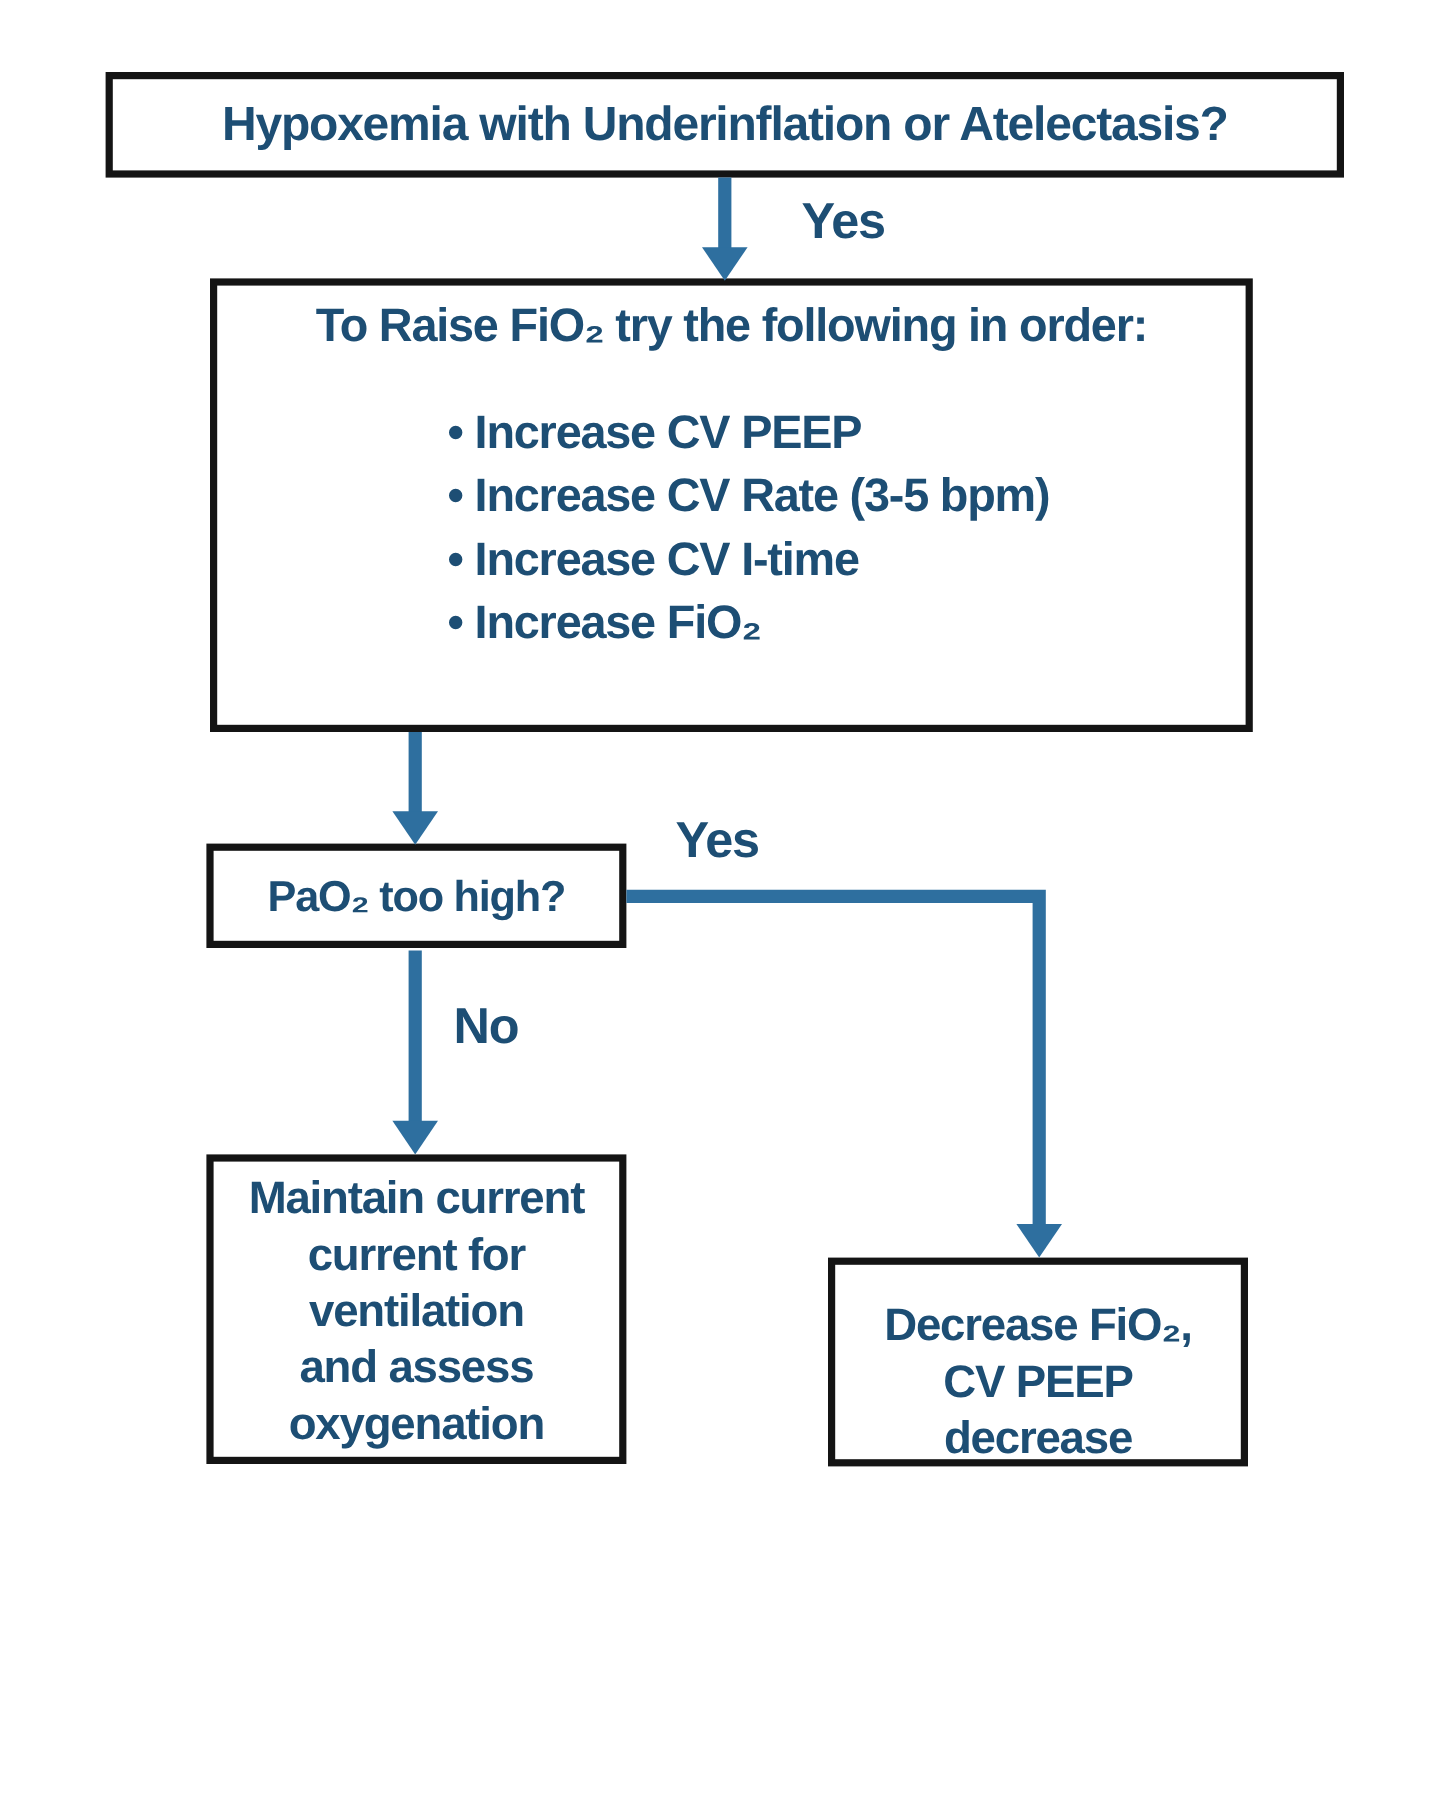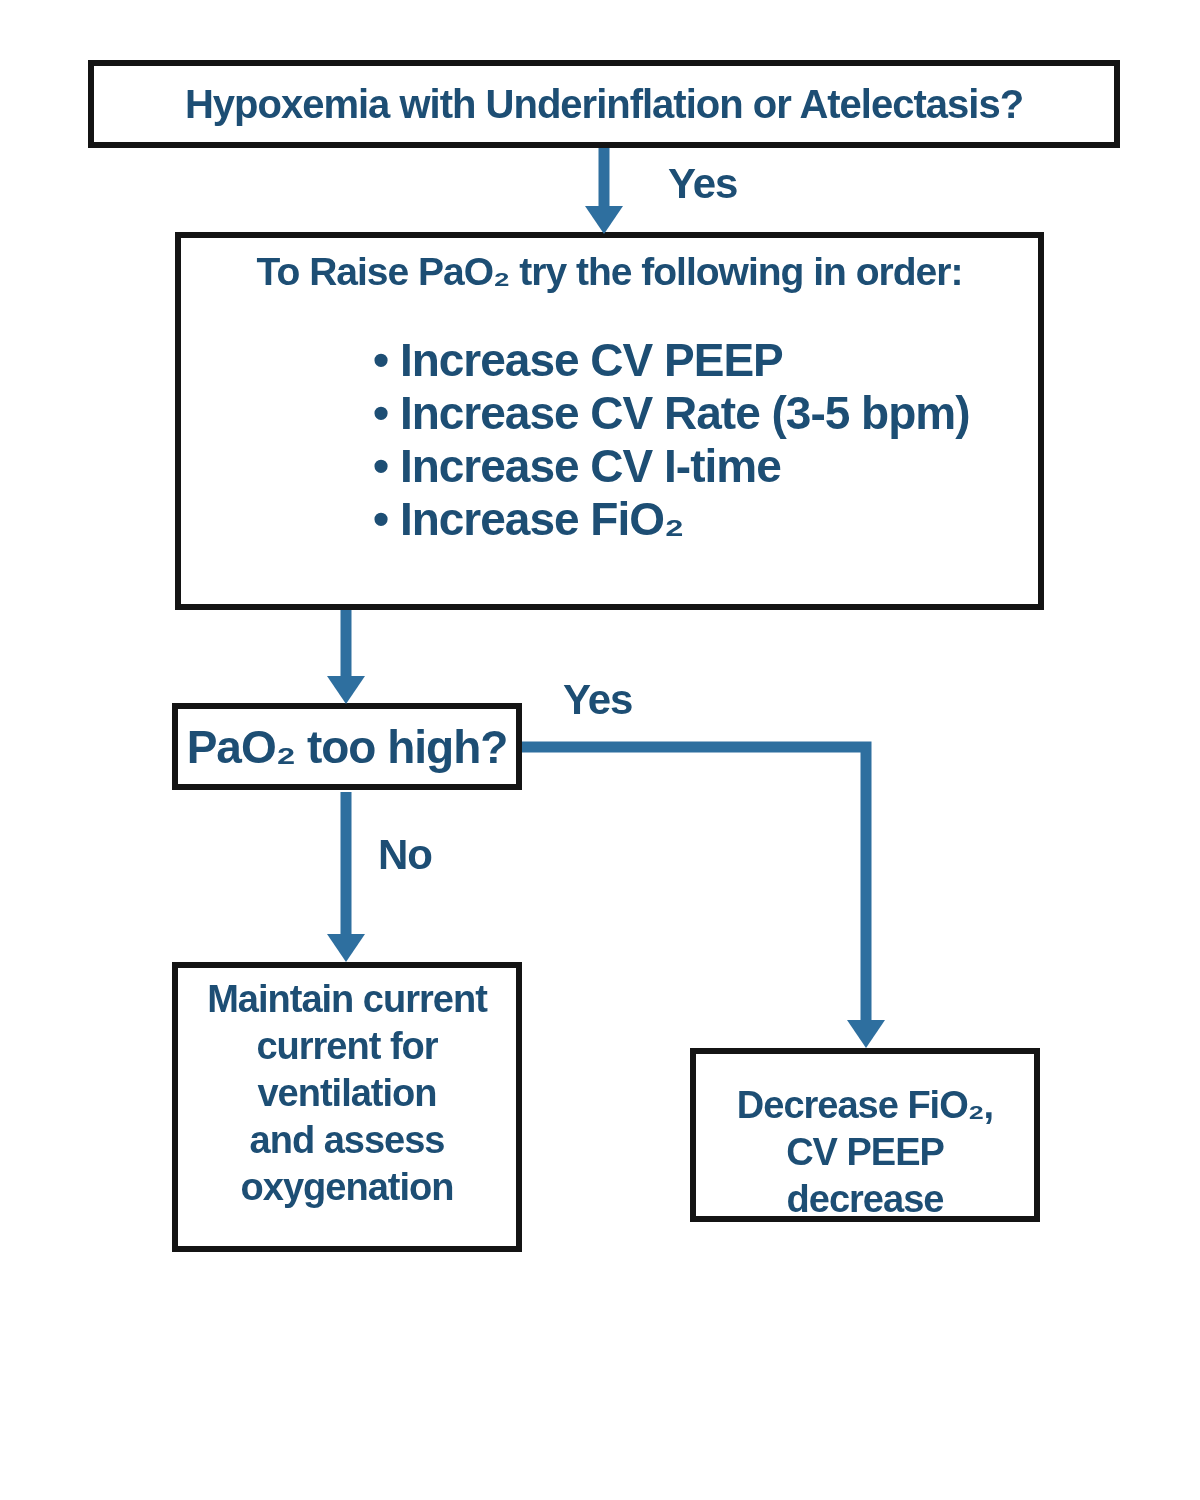--- a/index.html
+++ b/index.html
@@ -43,33 +43,33 @@
     padding-top: 12px;
   }
   .raise-heading {
     text-align: center;
     font-size: 39px;
   }
   .bullets {
     margin: 40px 0 0 192px;
   }
   .bullet-item {
-    font-size: 46px;
+    font-size: 39px;
     line-height: 53px;
     text-align: left;
   }
   .bullet-item::before {
     content: "\2022\00a0";
   }
   .box-decision {
     left: 172px; top: 703px; width: 350px; height: 87px;
-    font-size: 46px;
+    font-size: 36px;
   }
   .box-maintain {
-    left: 172px; top: 962px; width: 350px; height: 290px;
+    left: 172px; top: 962px; width: 350px; height: 258px;
     padding-top: 8px;
   }
   .box-decrease {
     left: 690px; top: 1048px; width: 350px; height: 174px;
     padding-top: 28px;
   }
   .stack-line {
     font-size: 38px;
     line-height: 47px;
     text-align: center;
@@ -126,21 +126,21 @@
     </g>
   </svg>
 
   <div class="box box-start flex-center">
     <span>Hypoxemia with Underinflation or Atelectasis?</span>
   </div>
 
   <div class="edge-label label-yes-top">Yes</div>
 
   <div class="box box-raise">
-    <div class="raise-heading">To Raise PaO₂ try the following in order:</div>
+    <div class="raise-heading">To Raise FiO₂ try the following in order:</div>
     <div class="bullets">
         <div class="bullet-item">Increase CV PEEP</div>
         <div class="bullet-item">Increase CV Rate (3-5 bpm)</div>
         <div class="bullet-item">Increase CV I-time</div>
         <div class="bullet-item">Increase FiO₂</div>
       </div>
   </div>
 
   <div class="box box-decision flex-center">
     <span>PaO₂ too high?</span>

